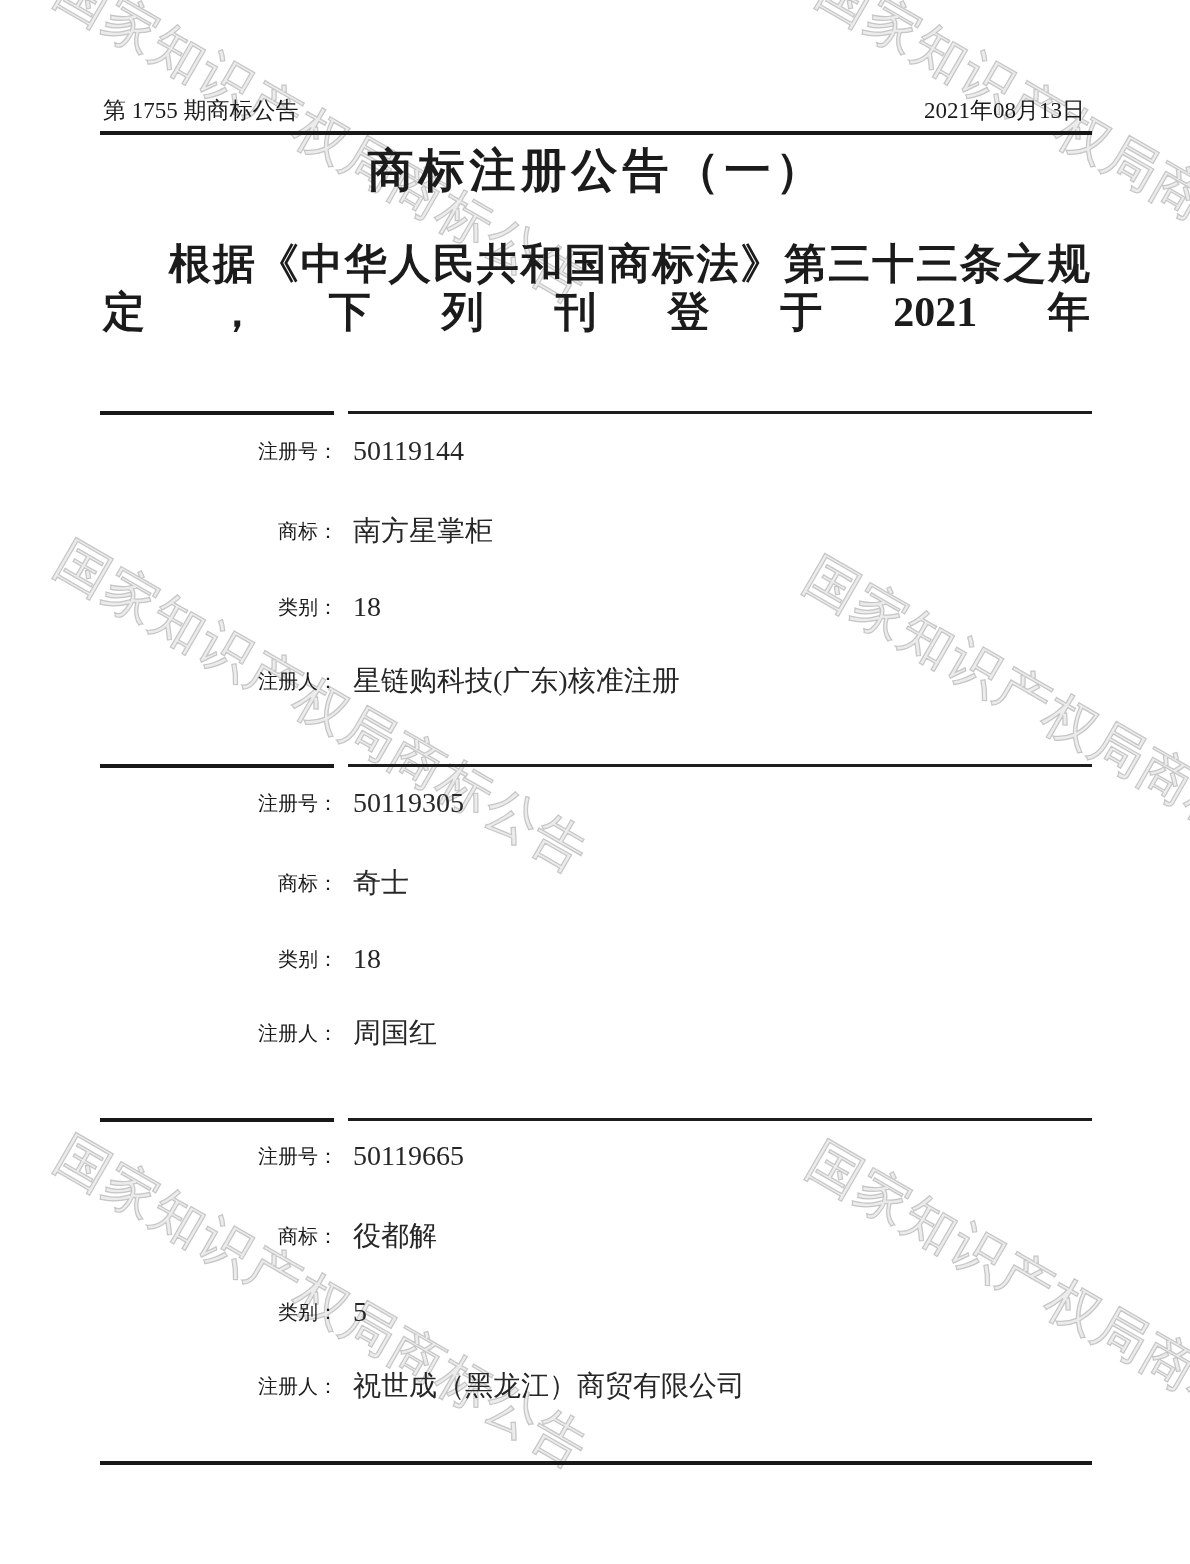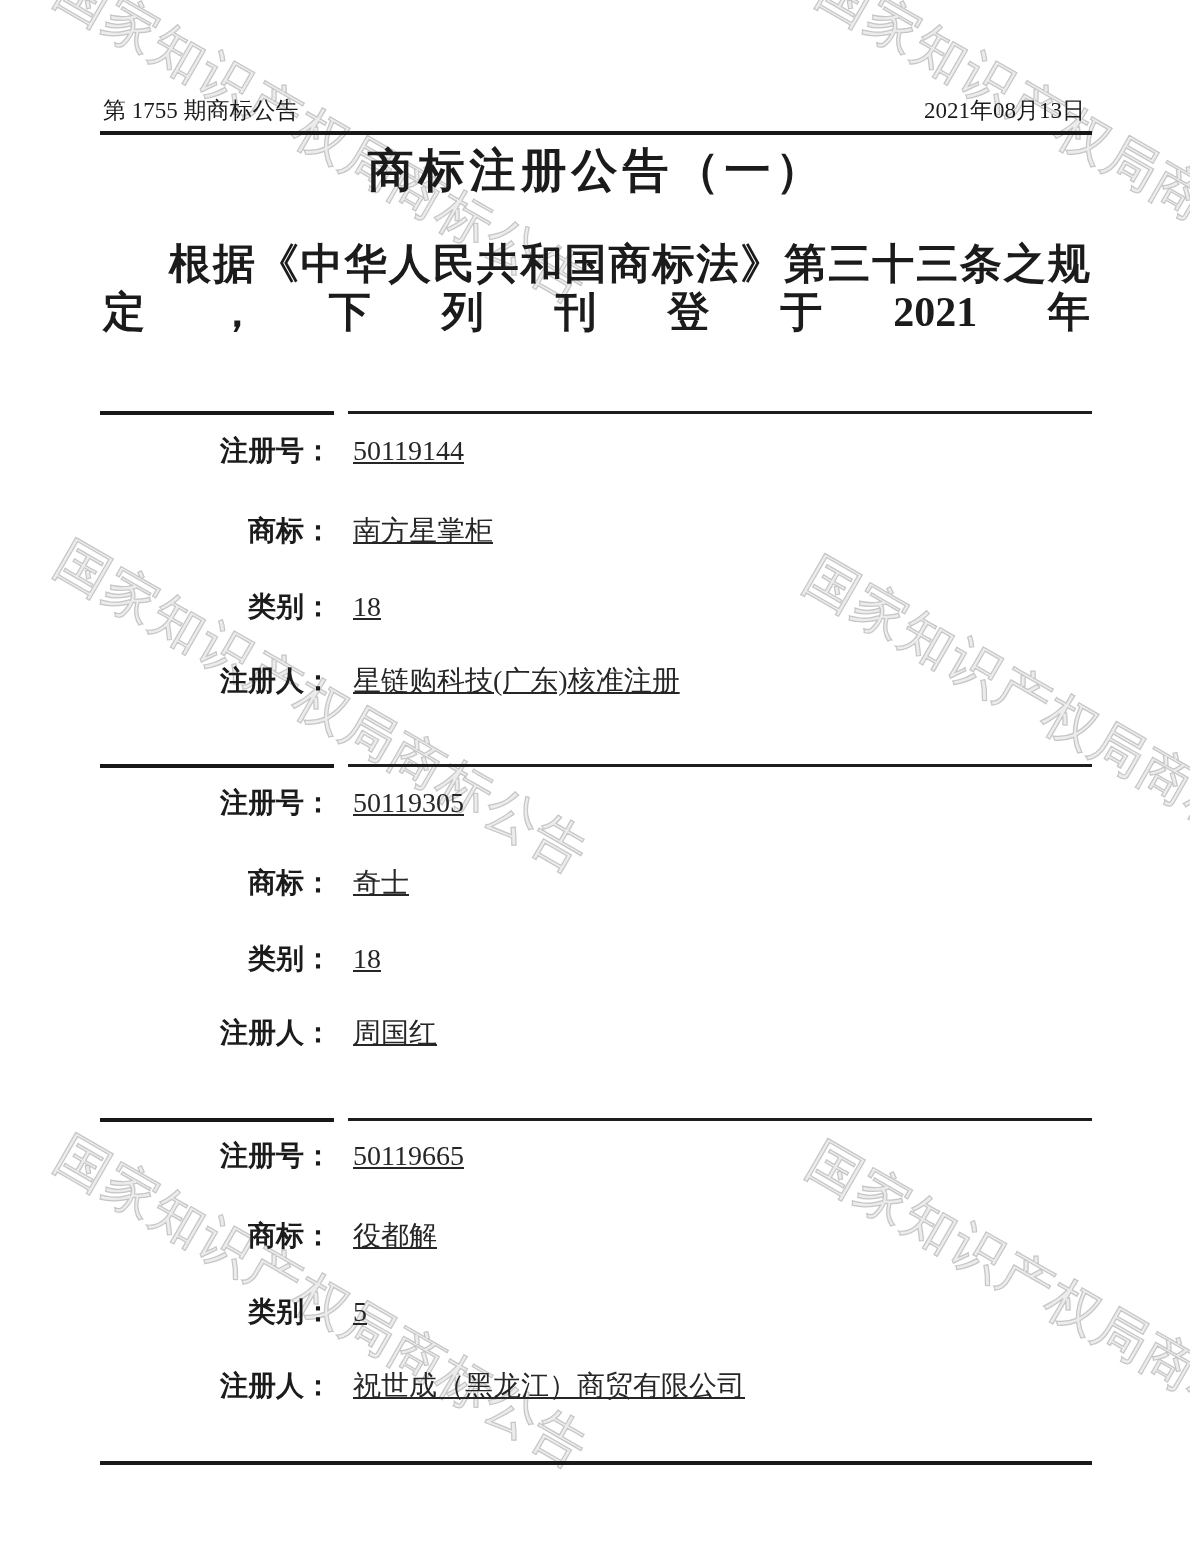--- a/index.html
+++ b/index.html
@@ -52,31 +52,30 @@
     font-size:42px;line-height:48px;font-weight:700;
     z-index:1;
   }
   .intro .line{width:100%;}
   .intro .indent{text-indent:66px;}
   .intro .just{text-align:justify;text-align-last:justify;}
   
   .entry{position:absolute;left:0;width:100%;height:0;z-index:1;}
   .row{position:absolute;left:0;width:100%;height:34px;line-height:34px;}
   .lbl{
-    position:absolute;left:96px;width:236px;
+    position:absolute;left:102px;width:236px;
     text-align:right;
-    font-weight:700;font-size:28px;
+    font-weight:400;font-size:20px;
     white-space:nowrap;
   }
   .val{
     position:absolute;left:353px;
     font-weight:400;font-size:28px;
     color:#262626;
     white-space:nowrap;
-    text-decoration:underline;
   }
 </style>
 </head>
 <body>
 
 <div class="page">
 
   <div class="wm" style="left:78px;top:-45px">国家知识产权局商标公告</div>
   <div class="wm" style="left:840px;top:-45px">国家知识产权局商标公告</div>
   <div class="wm" style="left:78px;top:525px">国家知识产权局商标公告</div>

